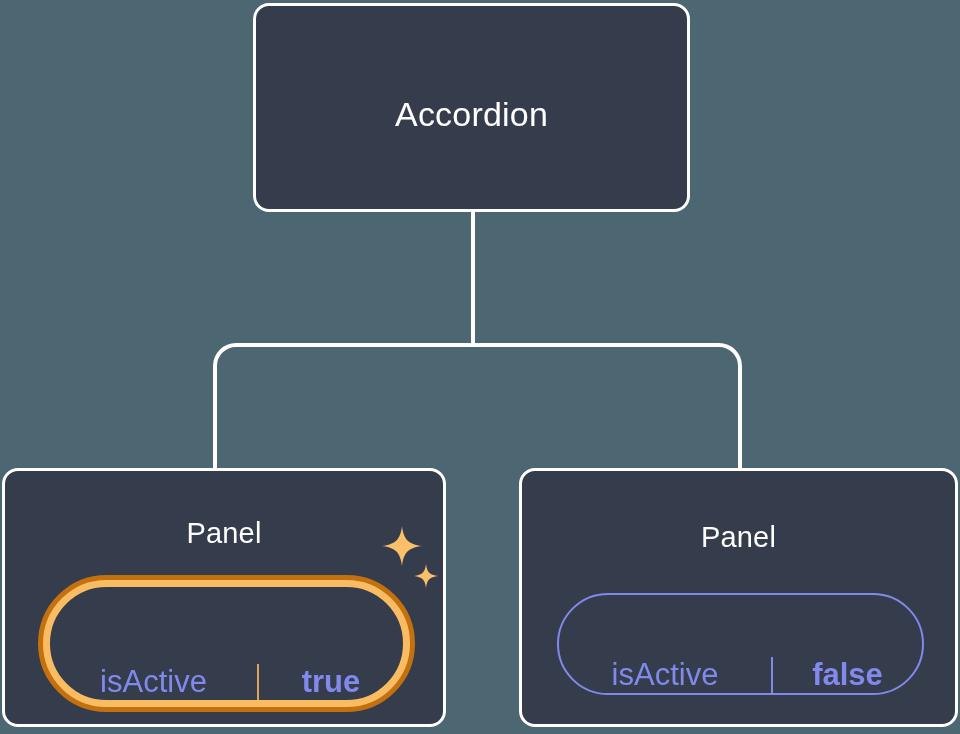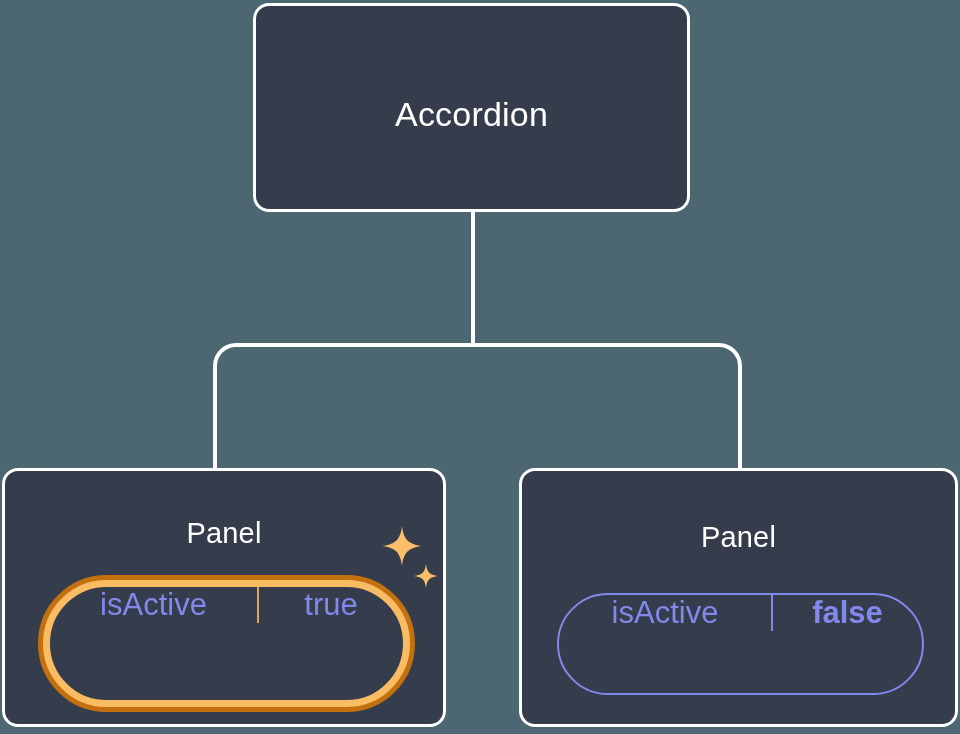--- a/index.html
+++ b/index.html
@@ -88,21 +88,21 @@
   .card-panel-right .card-title {
     top: 50px;
     font-size: 29px;
   }
 
   
   .pill {
     position: absolute;
     box-sizing: border-box;
     display: flex;
-    align-items: flex-start;
+    align-items: flex-end;
     border-radius: 999px;
   }
 
   .pill-cell {
     display: flex;
     align-items: center;
     justify-content: center;
     box-sizing: border-box;
     white-space: nowrap;
   }
@@ -158,21 +158,21 @@
     flex: 0 0 209px;
     color: #8189ec;
     font-size: 31px;
     font-weight: 400;
     border-right: 2px solid #e0a355;
   }
   .pill-highlight .pill-val {
     flex: 1 1 auto;
     color: #8189ec;
     font-size: 31px;
-    font-weight: 400;
+    font-weight: 700;
   }
 
   
   .sparkles {
     position: absolute;
     left: 376px;
     top: 524px;
     width: 64px;
     height: 82px;
     pointer-events: none;

